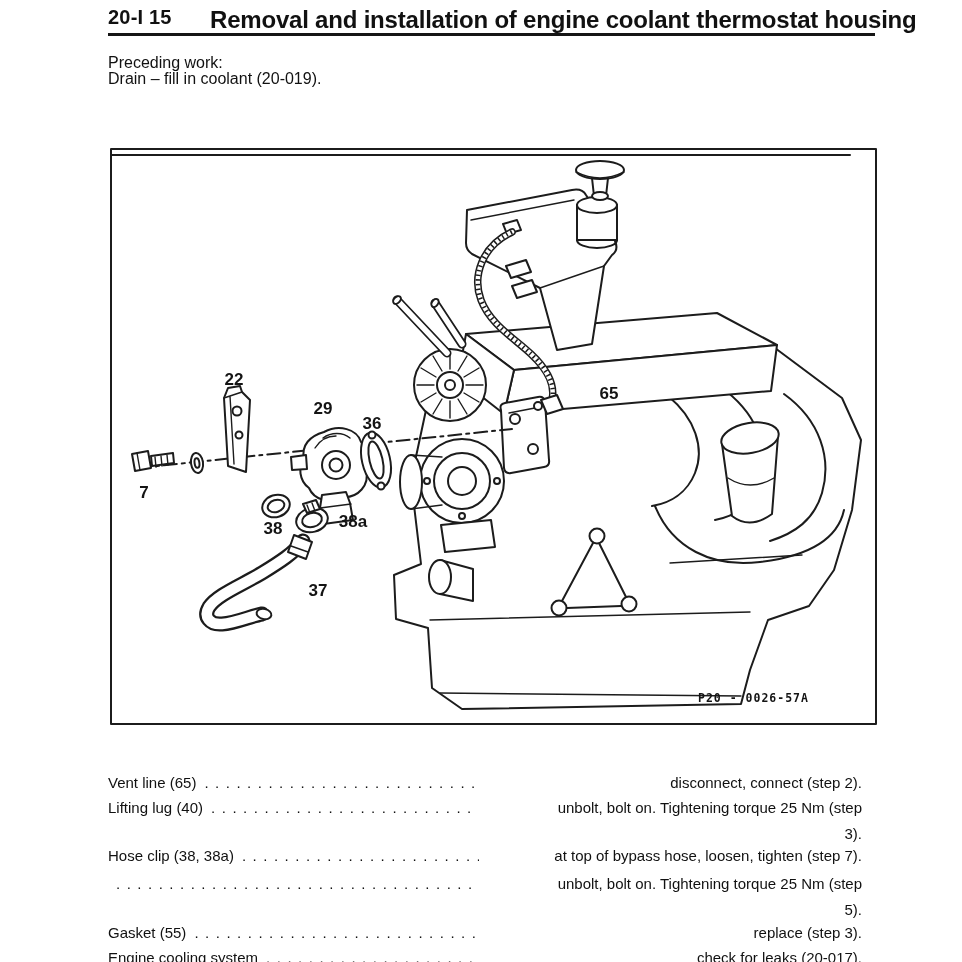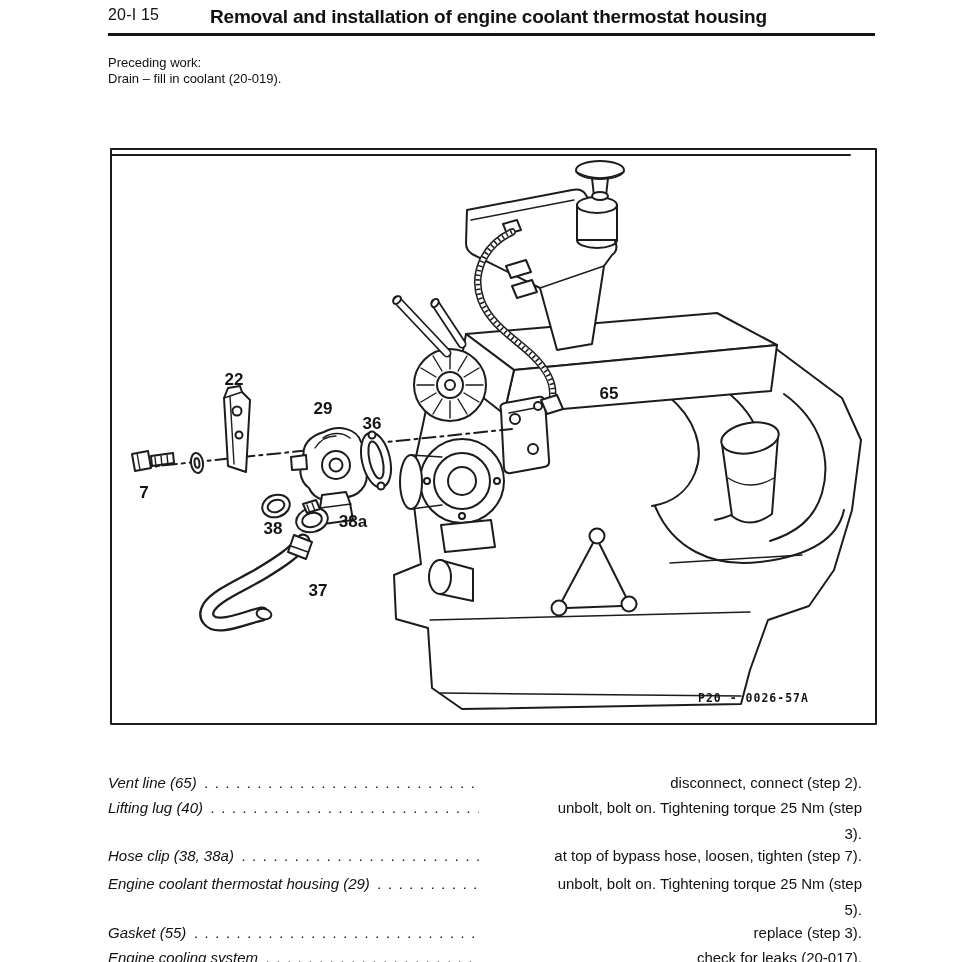--- a/index.html
+++ b/index.html
@@ -1,34 +1,34 @@
 <!DOCTYPE html>
 <html><head>
 <meta charset="utf-8">
 <style>
   html,body{margin:0;padding:0;background:#fff;}
   body{width:962px;height:962px;position:relative;overflow:hidden;
        font-family:"Liberation Sans",sans-serif;color:#111;}
   
   .hdr{position:absolute;left:108px;top:6px;width:768px;display:flex;}
-  .docnum{font-size:16px;font-weight:normal;letter-spacing:.2px;flex:0 0 102px;}
-  .title{font-size:19px;font-weight:bold;letter-spacing:-.2px;white-space:nowrap;}
+  .docnum{font-size:20px;font-weight:bold;letter-spacing:.2px;flex:0 0 102px;}
+  .title{font-size:24px;font-weight:bold;letter-spacing:-.2px;white-space:nowrap;}
   .rule{position:absolute;left:108px;top:33px;width:767px;height:3px;background:#151515;}
   
-  .pre{position:absolute;left:108px;top:55px;font-size:13px;line-height:16px;}
+  .pre{position:absolute;left:108px;top:55px;font-size:16px;line-height:16px;}
   
   .fig-box{position:absolute;left:110px;top:148px;width:768px;height:578px;}
   svg .k{stroke:#1c1c1c;fill:none;stroke-width:2;stroke-linecap:round;stroke-linejoin:round;}
   svg .w{stroke:#1c1c1c;fill:#fff;stroke-width:2;stroke-linejoin:round;stroke-linecap:round;}
   svg .t{stroke-width:1.4;}
   svg .cap{font-family:"Liberation Sans",sans-serif;font-weight:bold;font-size:17px;fill:#141414;}
   svg .fign{font-family:"DejaVu Sans Mono",monospace;font-weight:bold;font-size:11.5px;letter-spacing:1px;fill:#141414;}
   
   .prow{position:absolute;left:108px;width:754px;font-size:15px;line-height:26px;}
-  .lcell{position:absolute;left:0;top:0;width:405px;display:flex;align-items:baseline;font-style:italic;}
+  .lcell{position:absolute;left:0;top:0;width:405px;display:flex;align-items:baseline;}
   .plabel{white-space:nowrap;flex:0 0 auto;}
   .dots{flex:1 1 auto;overflow:hidden;white-space:nowrap;letter-spacing:6.5px;margin:0 34px 0 8px;}
   .acell{position:absolute;left:405px;top:0;width:349px;text-align:right;}
 </style>
 </head>
 <body>
 
 <div class="hdr">
   <span class="docnum">20-I 15</span>
   <span class="title">Removal and installation of engine coolant thermostat housing</span>
@@ -229,21 +229,20 @@
     <span class="dots">............................................</span>
   </div>
   <div class="acell">
     <div>at top of bypass hose, loosen, tighten (step 7).</div>
     <div></div>
   </div>
 </div>
 
 <div class="prow" style="top:871px">
   <div class="lcell">
-    <span class="plabel">Engine coolant thermostat housing (29)</span>
     <span class="dots">............................................</span>
   </div>
   <div class="acell">
     <div>unbolt, bolt on. Tightening torque 25 Nm (step</div>
     <div>5).</div>
   </div>
 </div>
 
 <div class="prow" style="top:920px">
   <div class="lcell">

